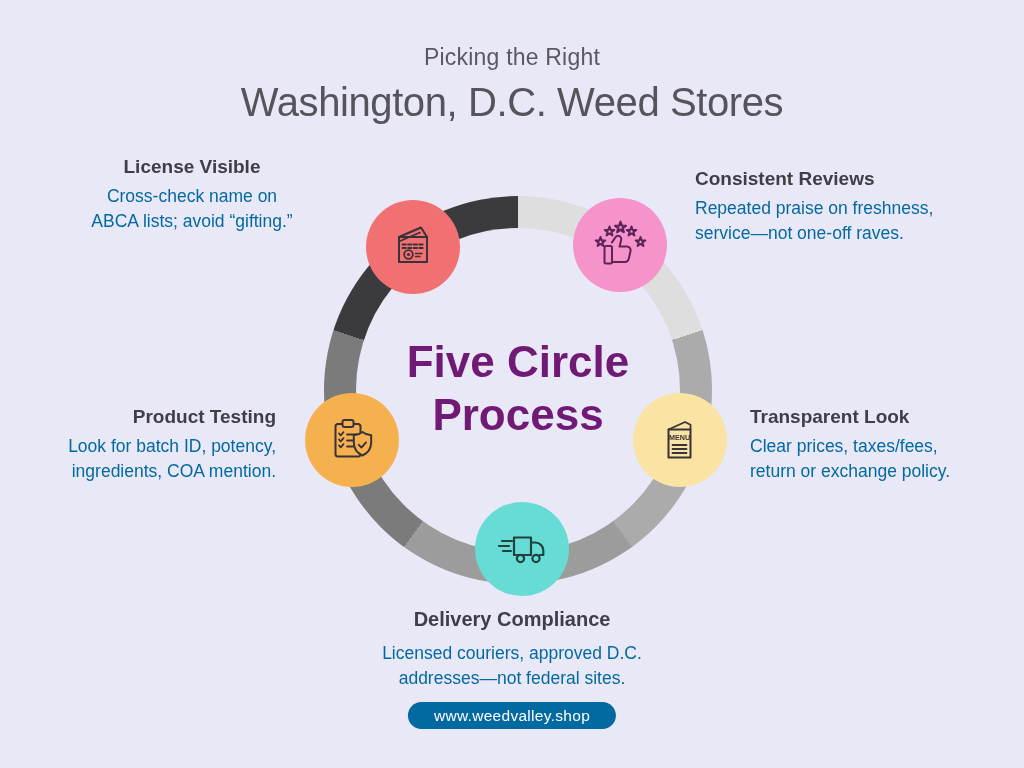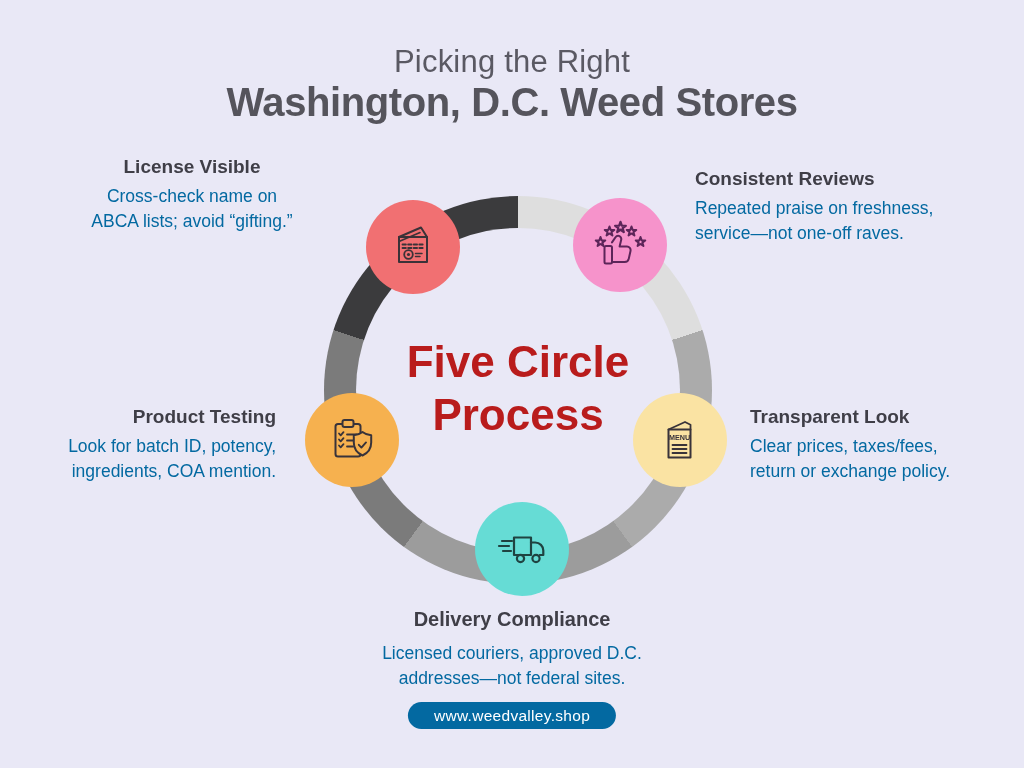--- a/index.html
+++ b/index.html
@@ -3,31 +3,31 @@
 <meta charset="utf-8">
 <style>
   html,body{margin:0;padding:0;}
   .canvas{
     position:relative;width:1024px;height:768px;overflow:hidden;
     background:#E9E8F6;
     font-family:"Liberation Sans","DejaVu Sans",sans-serif;
   }
   
   .title1{position:absolute;left:0;top:44px;width:1024px;text-align:center;
-    font-size:31px;font-weight:500;color:#5A5963;letter-spacing:.2px;}
+    font-size:23px;font-weight:500;color:#5A5963;letter-spacing:.2px;}
   .title2{position:absolute;left:0;top:80px;width:1024px;text-align:center;
-    font-size:40px;font-weight:700;color:#55545C;letter-spacing:-.4px;}
+    font-size:40px;font-weight:400;color:#55545C;letter-spacing:-.4px;}
   
   .ring{position:absolute;left:324px;top:196px;width:388px;height:388px;
     border-radius:50%;z-index:1;}
   .ring::after{content:"";position:absolute;inset:32px;border-radius:50%;
     background:#E9E8F6;}
   
   .center-label{position:absolute;left:324px;top:336px;width:388px;z-index:2;
-    text-align:center;font-size:44px;font-weight:700;color:#b91c1c;line-height:1.2;}
+    text-align:center;font-size:44px;font-weight:700;color:#701a75;line-height:1.2;}
   
   .circle{position:absolute;width:94px;height:94px;border-radius:50%;z-index:3;
     display:flex;align-items:center;justify-content:center;}
   .c-license{left:366px;top:200px;}
   .c-reviews{left:573px;top:198px;}
   .c-testing{left:305px;top:393px;}
   .c-menus{left:633px;top:393px;align-items:center;}
   .c-delivery{left:475px;top:502px;}
   
   .step-text{position:absolute;z-index:2;}

